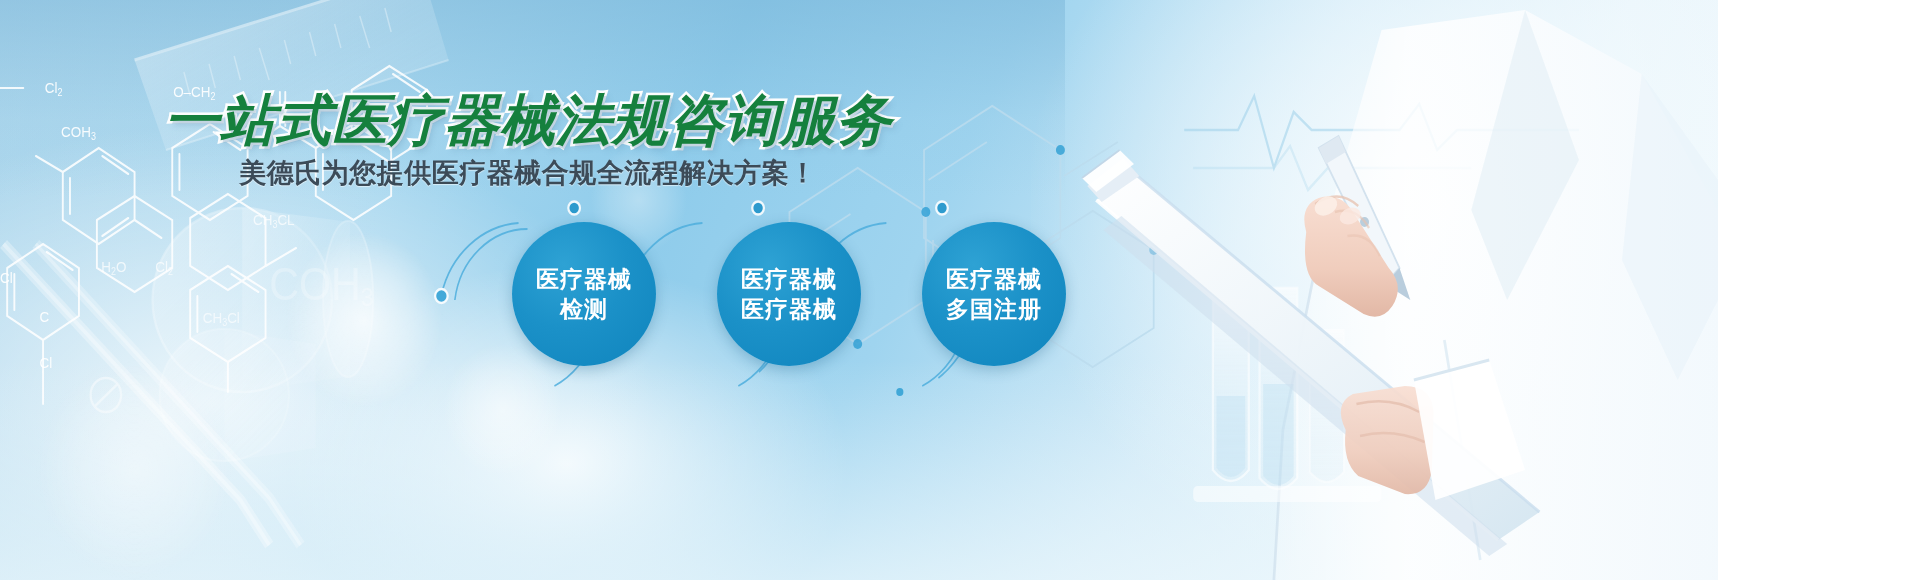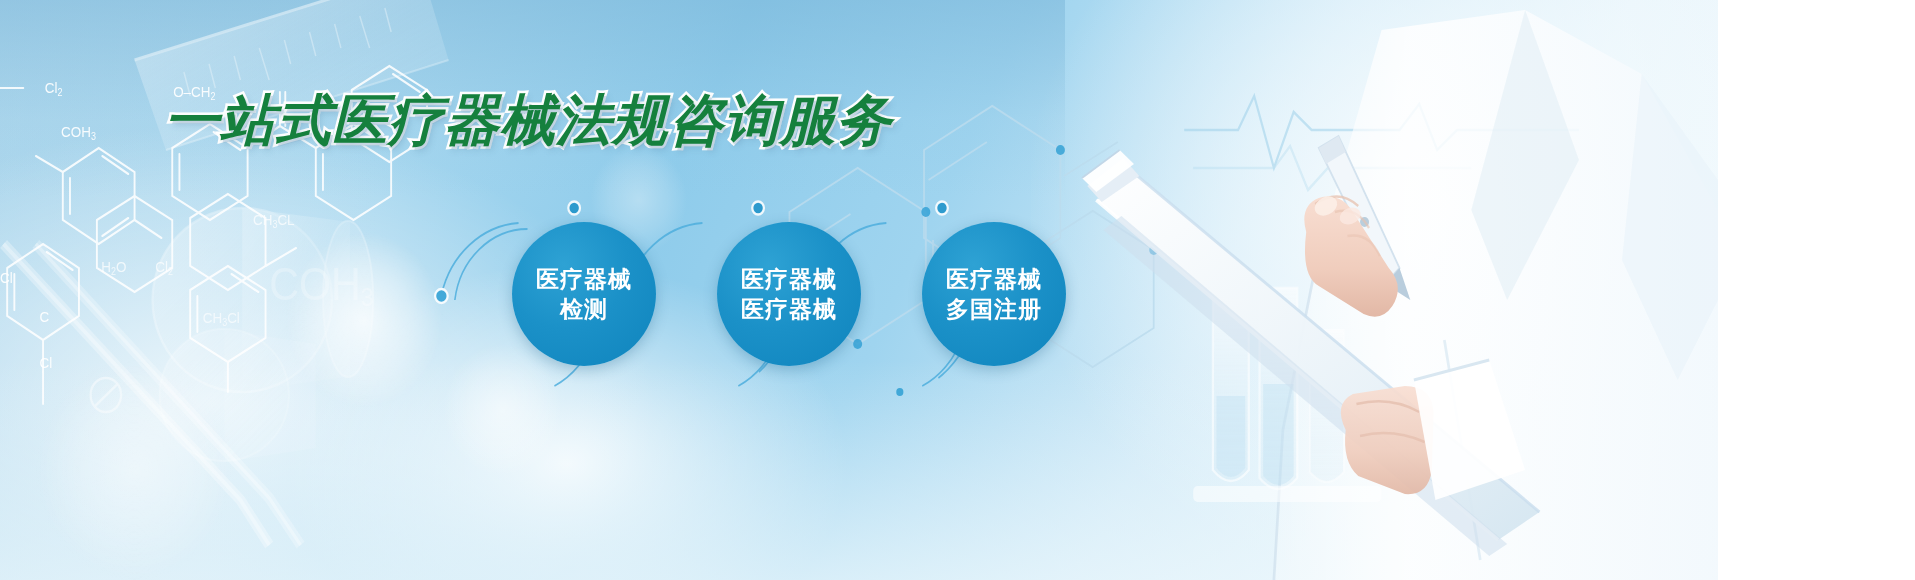--- a/index.html
+++ b/index.html
@@ -364,20 +364,23 @@
         <circle cx="1003" cy="392" r="4" fill="#2e9fd4" stroke="none"></circle>
       </g>
 
     </g>
   </svg>
 
   <div class="headline-wrap">
     <span class="headline">一站式医疗器械法规咨询服务</span>
   </div>
 
+  <div class="subheadline-wrap">
+    <span class="subheadline">美德氏为您提供医疗器械合规全流程解决方案！</span>
+  </div>
 
   <div class="circles">
 
     <div class="circle c1">
       <span class="l1">医疗器械</span>
       <span class="l2">检测</span>
     </div>
 
     <div class="circle c2">
       <span class="l1">医疗器械</span>

